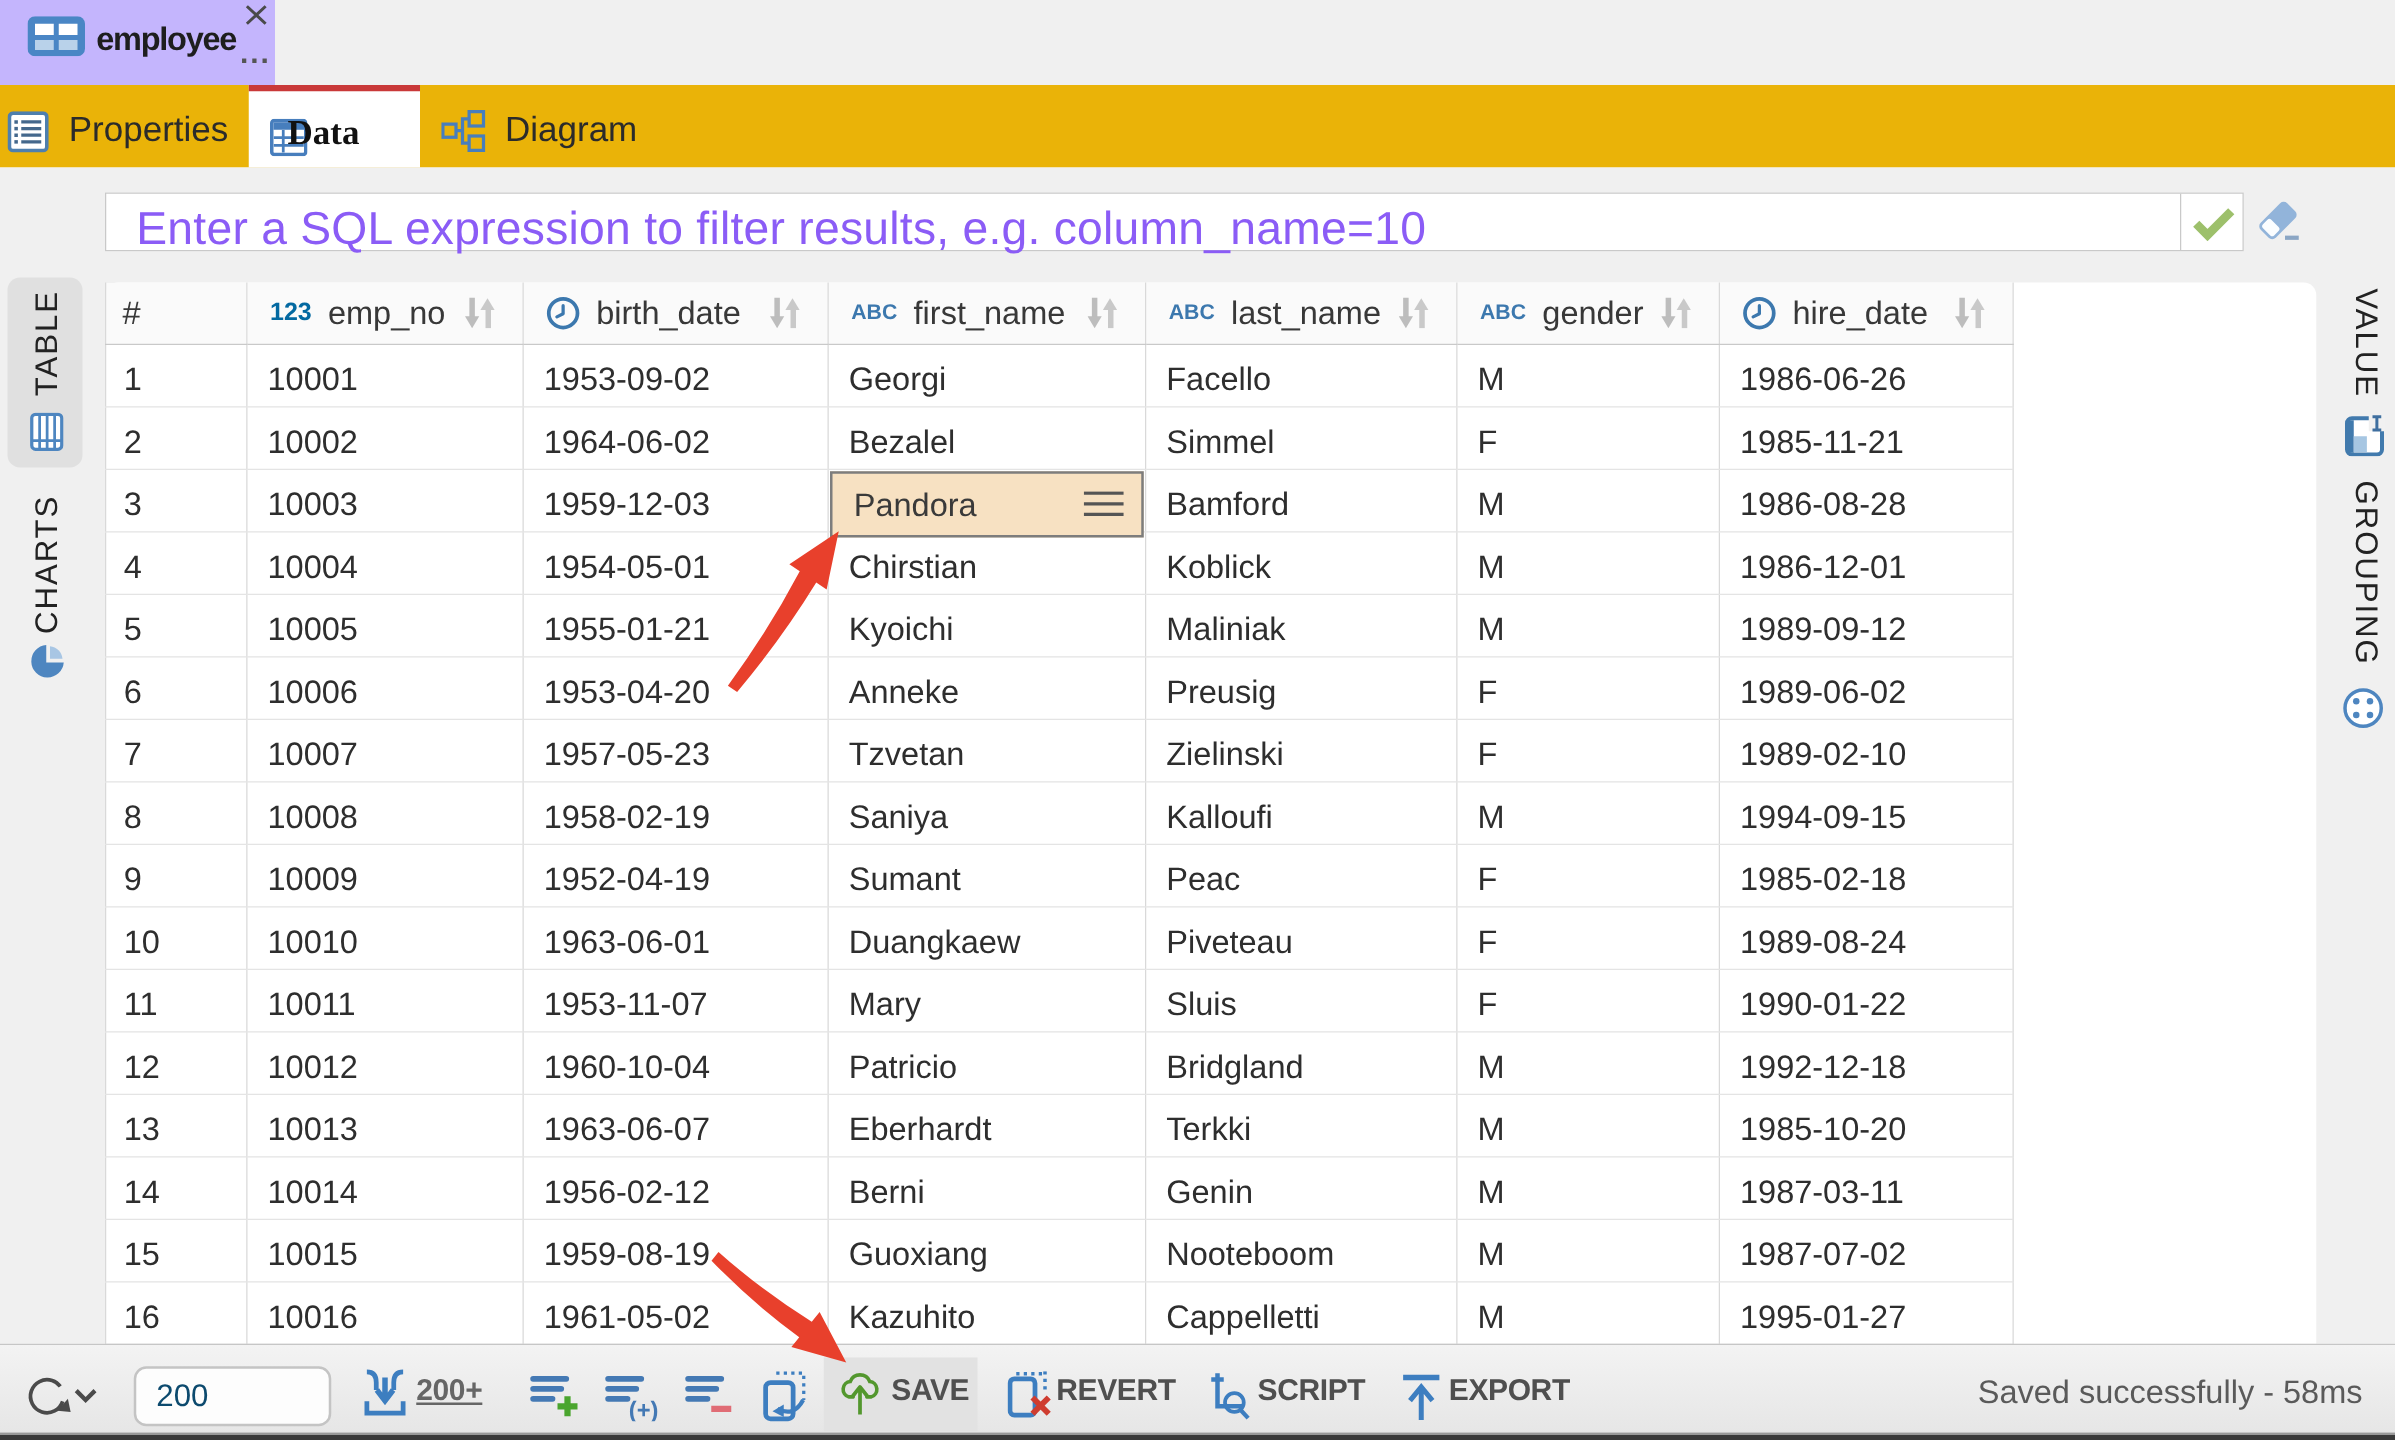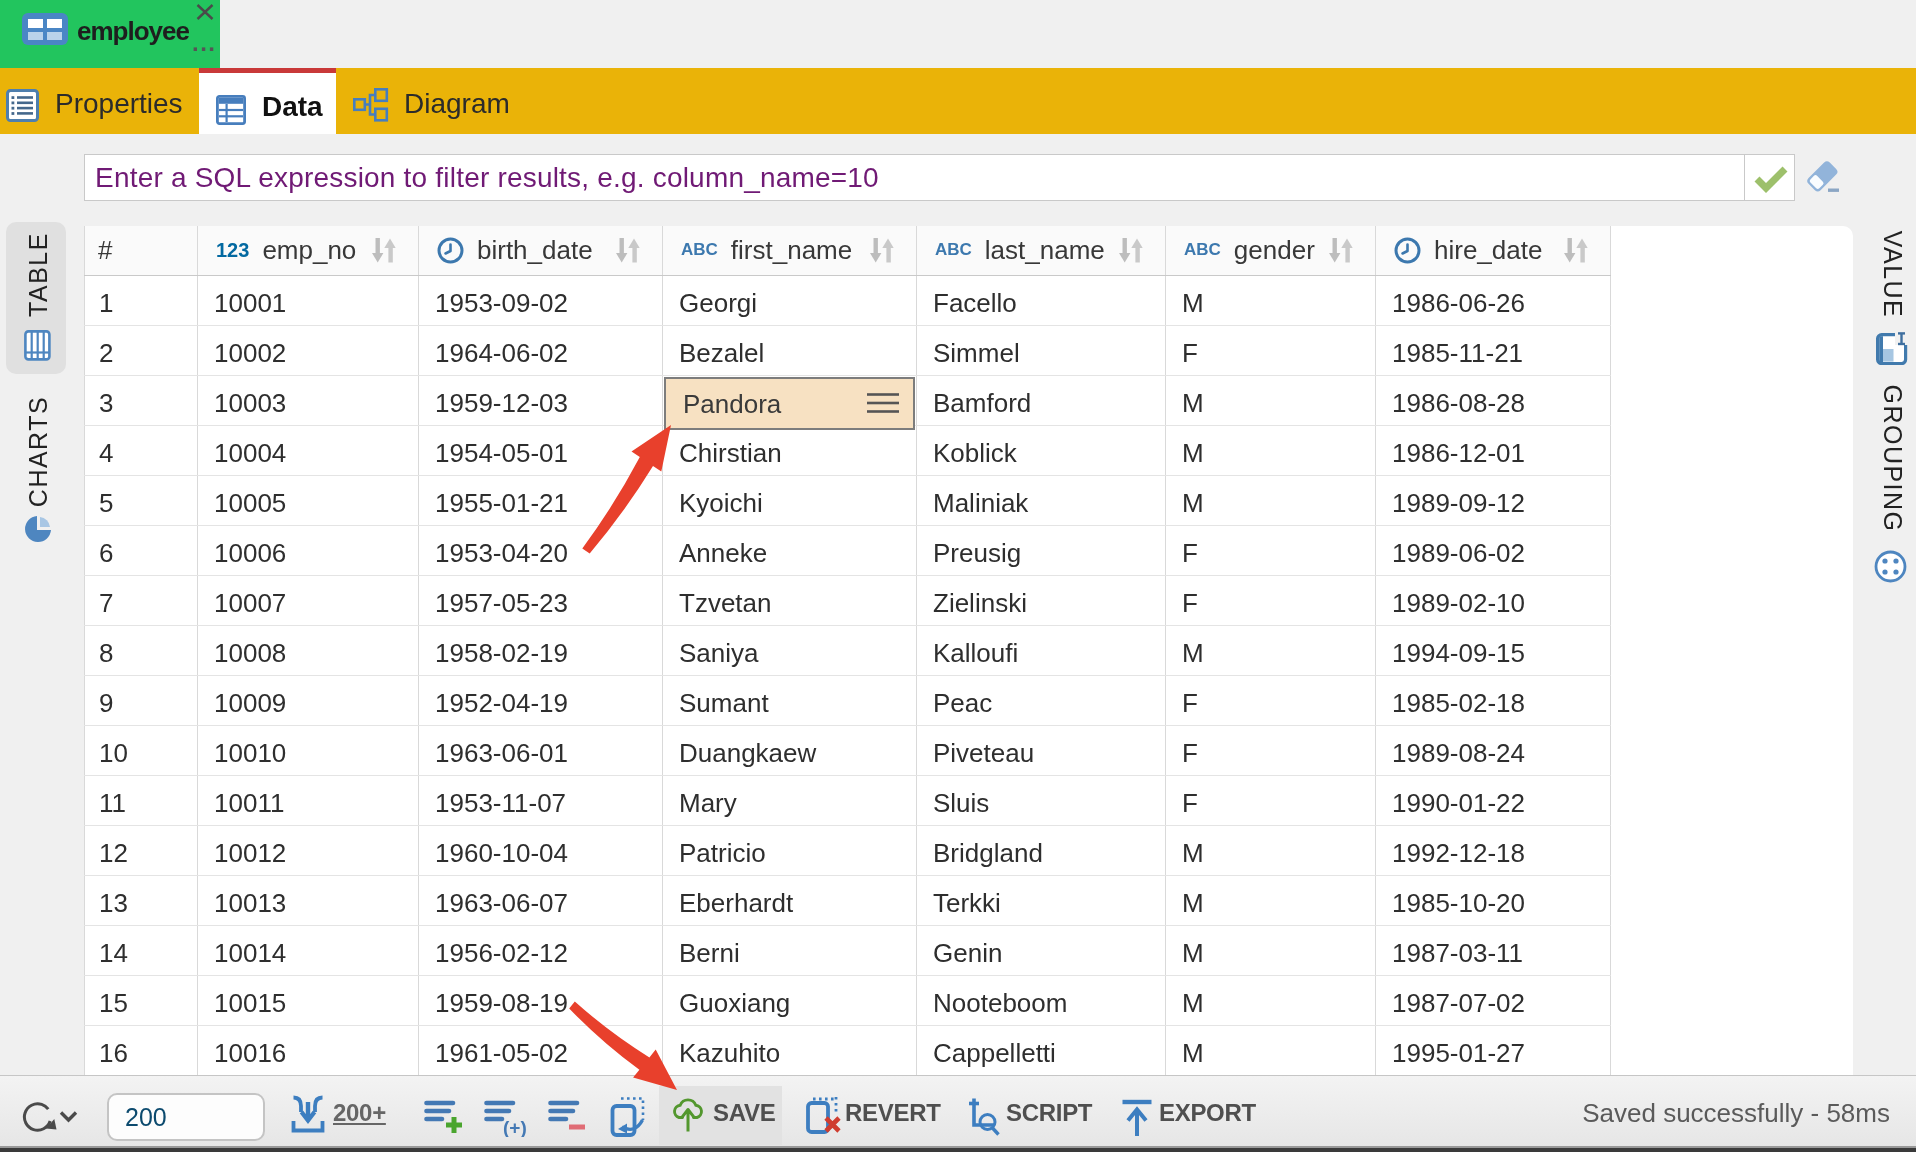--- a/index.html
+++ b/index.html
@@ -3,32 +3,32 @@
 <meta charset="utf-8">
 <style>
   * { margin:0; padding:0; box-sizing:border-box; }
   html,body { width:1916px; height:1152px; overflow:hidden; background:#fff;
     font-family:"Liberation Sans", sans-serif; }
   .abs { position:absolute; }
   #page { position:relative; width:1916px; height:1152px; }
 
   
   #strip1 { left:0; top:0; width:1916px; height:68px; background:#f0f0f0; }
-  #emp-tab { left:0; top:0; width:220px; height:68px; background:#22c55e; }
+  #emp-tab { left:0; top:0; width:220px; height:68px; background:#c4b5fd; }
   #emp-tab .ttl { position:absolute; left:77px; top:16px; font-size:26px; font-weight:bold; color:#1e1e1e; letter-spacing:-1px; }
   #strip2 { left:0; top:68px; width:1916px; height:66px; background:#eab308; }
   .tab2 { position:absolute; top:0; height:66px; display:flex; align-items:center; }
   .tab2 .lbl { font-size:28px; color:#2b2b2b; position:relative; top:3px; }
   #tab-data { left:199px; width:137px; background:#fff; border-top:5px solid #c93939; }
   #tab-data .lbl { font-weight:bold; color:#111; }
 
   
   #content { left:0; top:134px; width:1916px; height:941px; background:#f0f0f0; }
   #filter { position:absolute; left:84px; top:20px; width:1711px; height:47px; background:#fff; border:1px solid #c9c9c9; }
-  #filter .ph { position:absolute; left:10px; top:7px; font-size:28px; color:#701a75; letter-spacing:0.2px; }
+  #filter .ph { position:absolute; left:24px; top:7px; font-size:37px; color:#8b5cf6; letter-spacing:0.2px; }
   #filter .sep { position:absolute; right:49px; top:0; width:1px; height:45px; background:#c9c9c9; }
   #panel { position:absolute; left:84px; top:92px; width:1769px; height:849px; background:#fff; border-radius:10px 10px 0 0; }
 
   
   table { border-collapse:collapse; table-layout:fixed; position:absolute; left:84px; top:92px; }
   td, th { border-right:1px solid #d9d9d9; border-bottom:1px solid #e4e4e4; overflow:hidden; white-space:nowrap; vertical-align:middle; }
   th { background:#fafafa; border-bottom:1px solid #c9c9c9; height:49px; font-weight:normal; text-align:left; }
   td { height:50px; font-size:26px; color:#2e2e2e; padding-left:16px; line-height:44px; padding-top:5px; }
   td:first-child, th:first-child { border-left:1px solid #d9d9d9; }
   td:first-child { padding-left:14px; }
@@ -93,21 +93,21 @@
     <div class="tab2" id="tab-data">
         <svg class="abs" style="left:17px;top:22px;" width="30" height="30" viewBox="0 0 30 30">
           <rect x="1.4" y="1.4" width="27.2" height="27.2" rx="2" fill="#fff" stroke="#477ebd" stroke-width="2.8"></rect>
           <rect x="2.8" y="2.8" width="24.4" height="6" fill="#477ebd"></rect>
           <g stroke="#477ebd" stroke-width="2.2">
             <line x1="3" y1="15" x2="27" y2="15"></line>
             <line x1="3" y1="21.3" x2="27" y2="21.3"></line>
             <line x1="10.6" y1="9" x2="10.6" y2="27"></line>
           </g>
         </svg>
-        <span class="lbl" style="margin-left:63px;">Data</span>
+        <span class="lbl" style="margin-left:31px;font-family:Liberation Serif, serif;">Data</span>
       </div>
     <div class="tab2" id="tab-diag" style="left:336px;width:268px;">
         <svg class="abs" style="left:17px;top:20px;" width="36" height="34" viewBox="0 0 36 34">
           <g fill="none" stroke="#477ebd" stroke-width="2.6">
             <rect x="1.3" y="11.3" width="10.5" height="10.5"></rect>
             <rect x="22.3" y="1.3" width="11.5" height="11.5"></rect>
             <rect x="22.3" y="20.8" width="11.5" height="11.5"></rect>
             <path d="M11.8 16.5 L17 16.5 L17 7 L22.3 7 M17 16.5 L17 26.5 L22.3 26.5"></path>
           </g>
         </svg>

